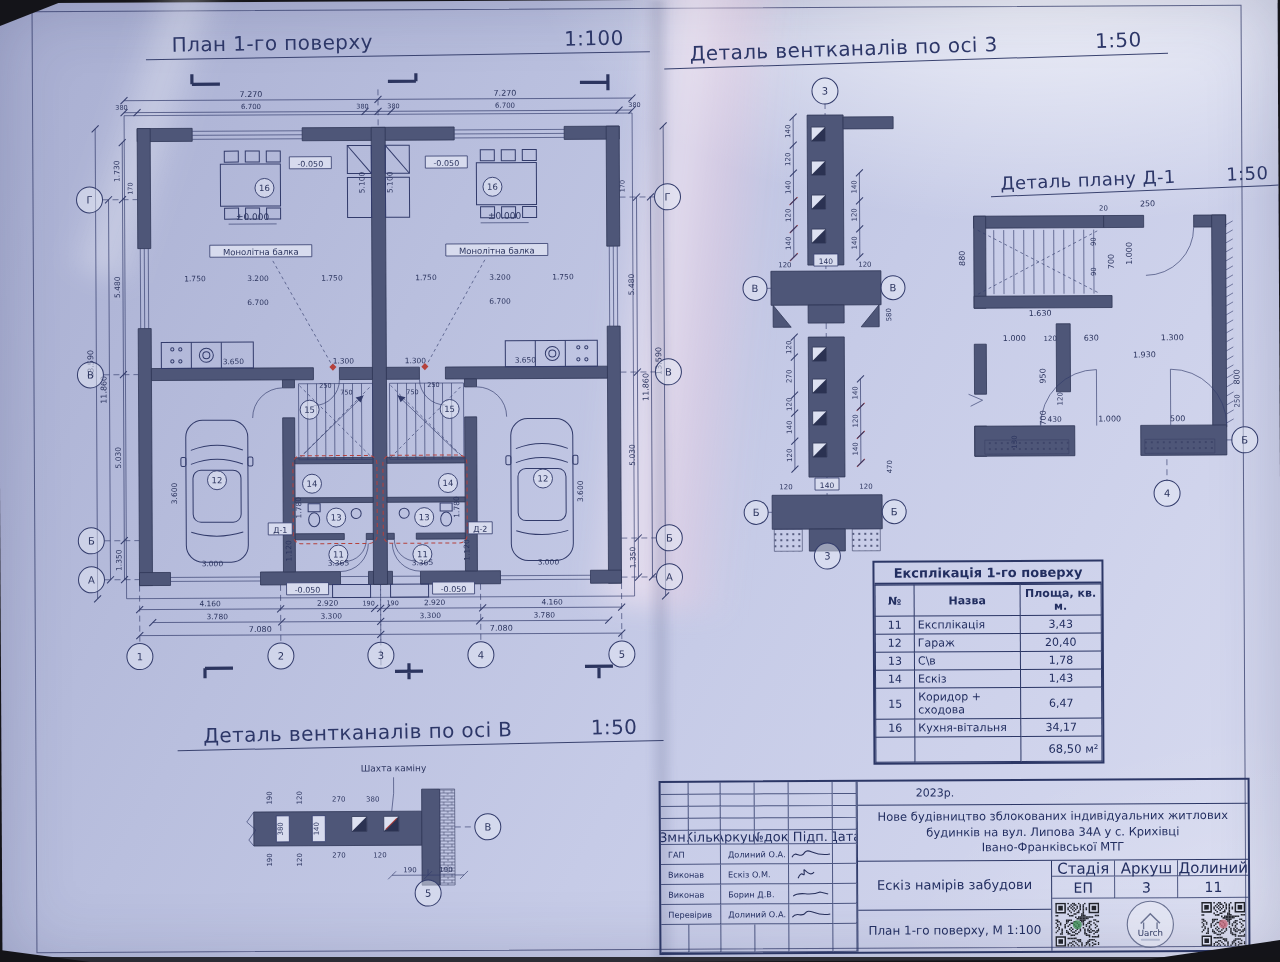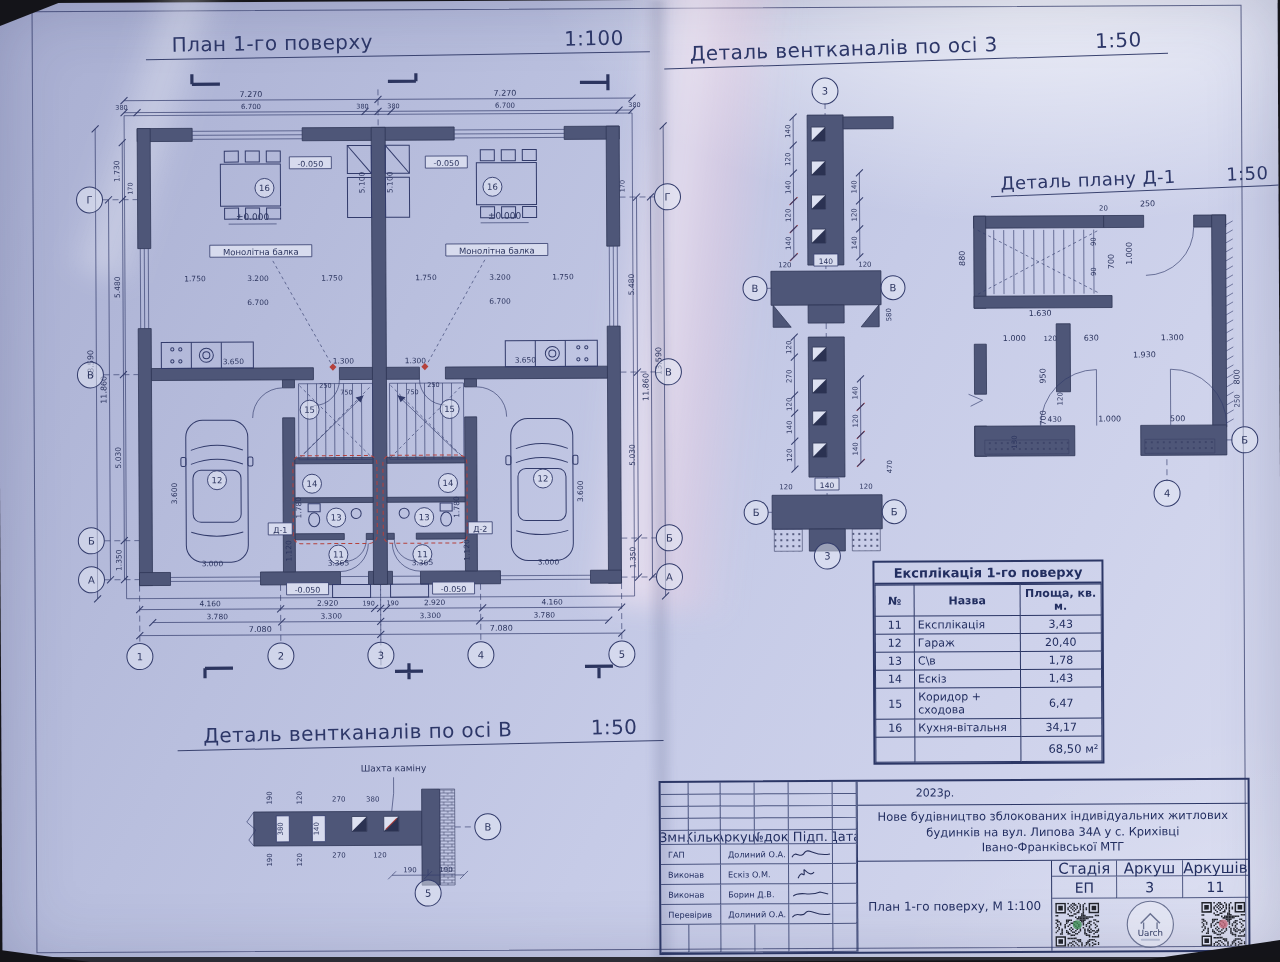--- a/index.html
+++ b/index.html
@@ -787,27 +787,28 @@
       </div>
     <div class="tb-right">
       <div class="tb-year">2023р.</div>
       <div class="tb-project" id="tb-project">
           <div>Нове будівництво зблокованих індивідуальних житлових</div>
           <div>будинків на вул. Липова 34А у с. Крихівці</div>
           <div>Івано-Франківської МТГ</div>
         </div>
       <div class="tb-lower">
         <div class="tb-titles">
+          <div class="tb-doc">Ескіз намірів забудови</div>
           <div class="tb-sheet">План 1-го поверху, М 1:100</div>
         </div>
         <div class="tb-rightcol">
           <div class="stage" id="stage-grid">
               <div class="scell">Стадія</div>
               <div class="scell">Аркуш</div>
-              <div class="scell">Аркушів</div>
+              <div class="scell">Долиний</div>
               <div class="scell val">ЕП</div>
               <div class="scell val">3</div>
               <div class="scell val">11</div>
             </div>
           <div class="logos">
             <svg id="qr1" width="44" height="44" viewBox="0 0 29 29">
                 <rect x="0" y="0" width="7" height="7" fill="#22242c"></rect>
                 <rect x="1" y="1" width="5" height="5" fill="#d9dcee"></rect>
                 <rect x="2" y="2" width="3" height="3" fill="#22242c"></rect>
                 <rect x="22" y="0" width="7" height="7" fill="#22242c"></rect>

